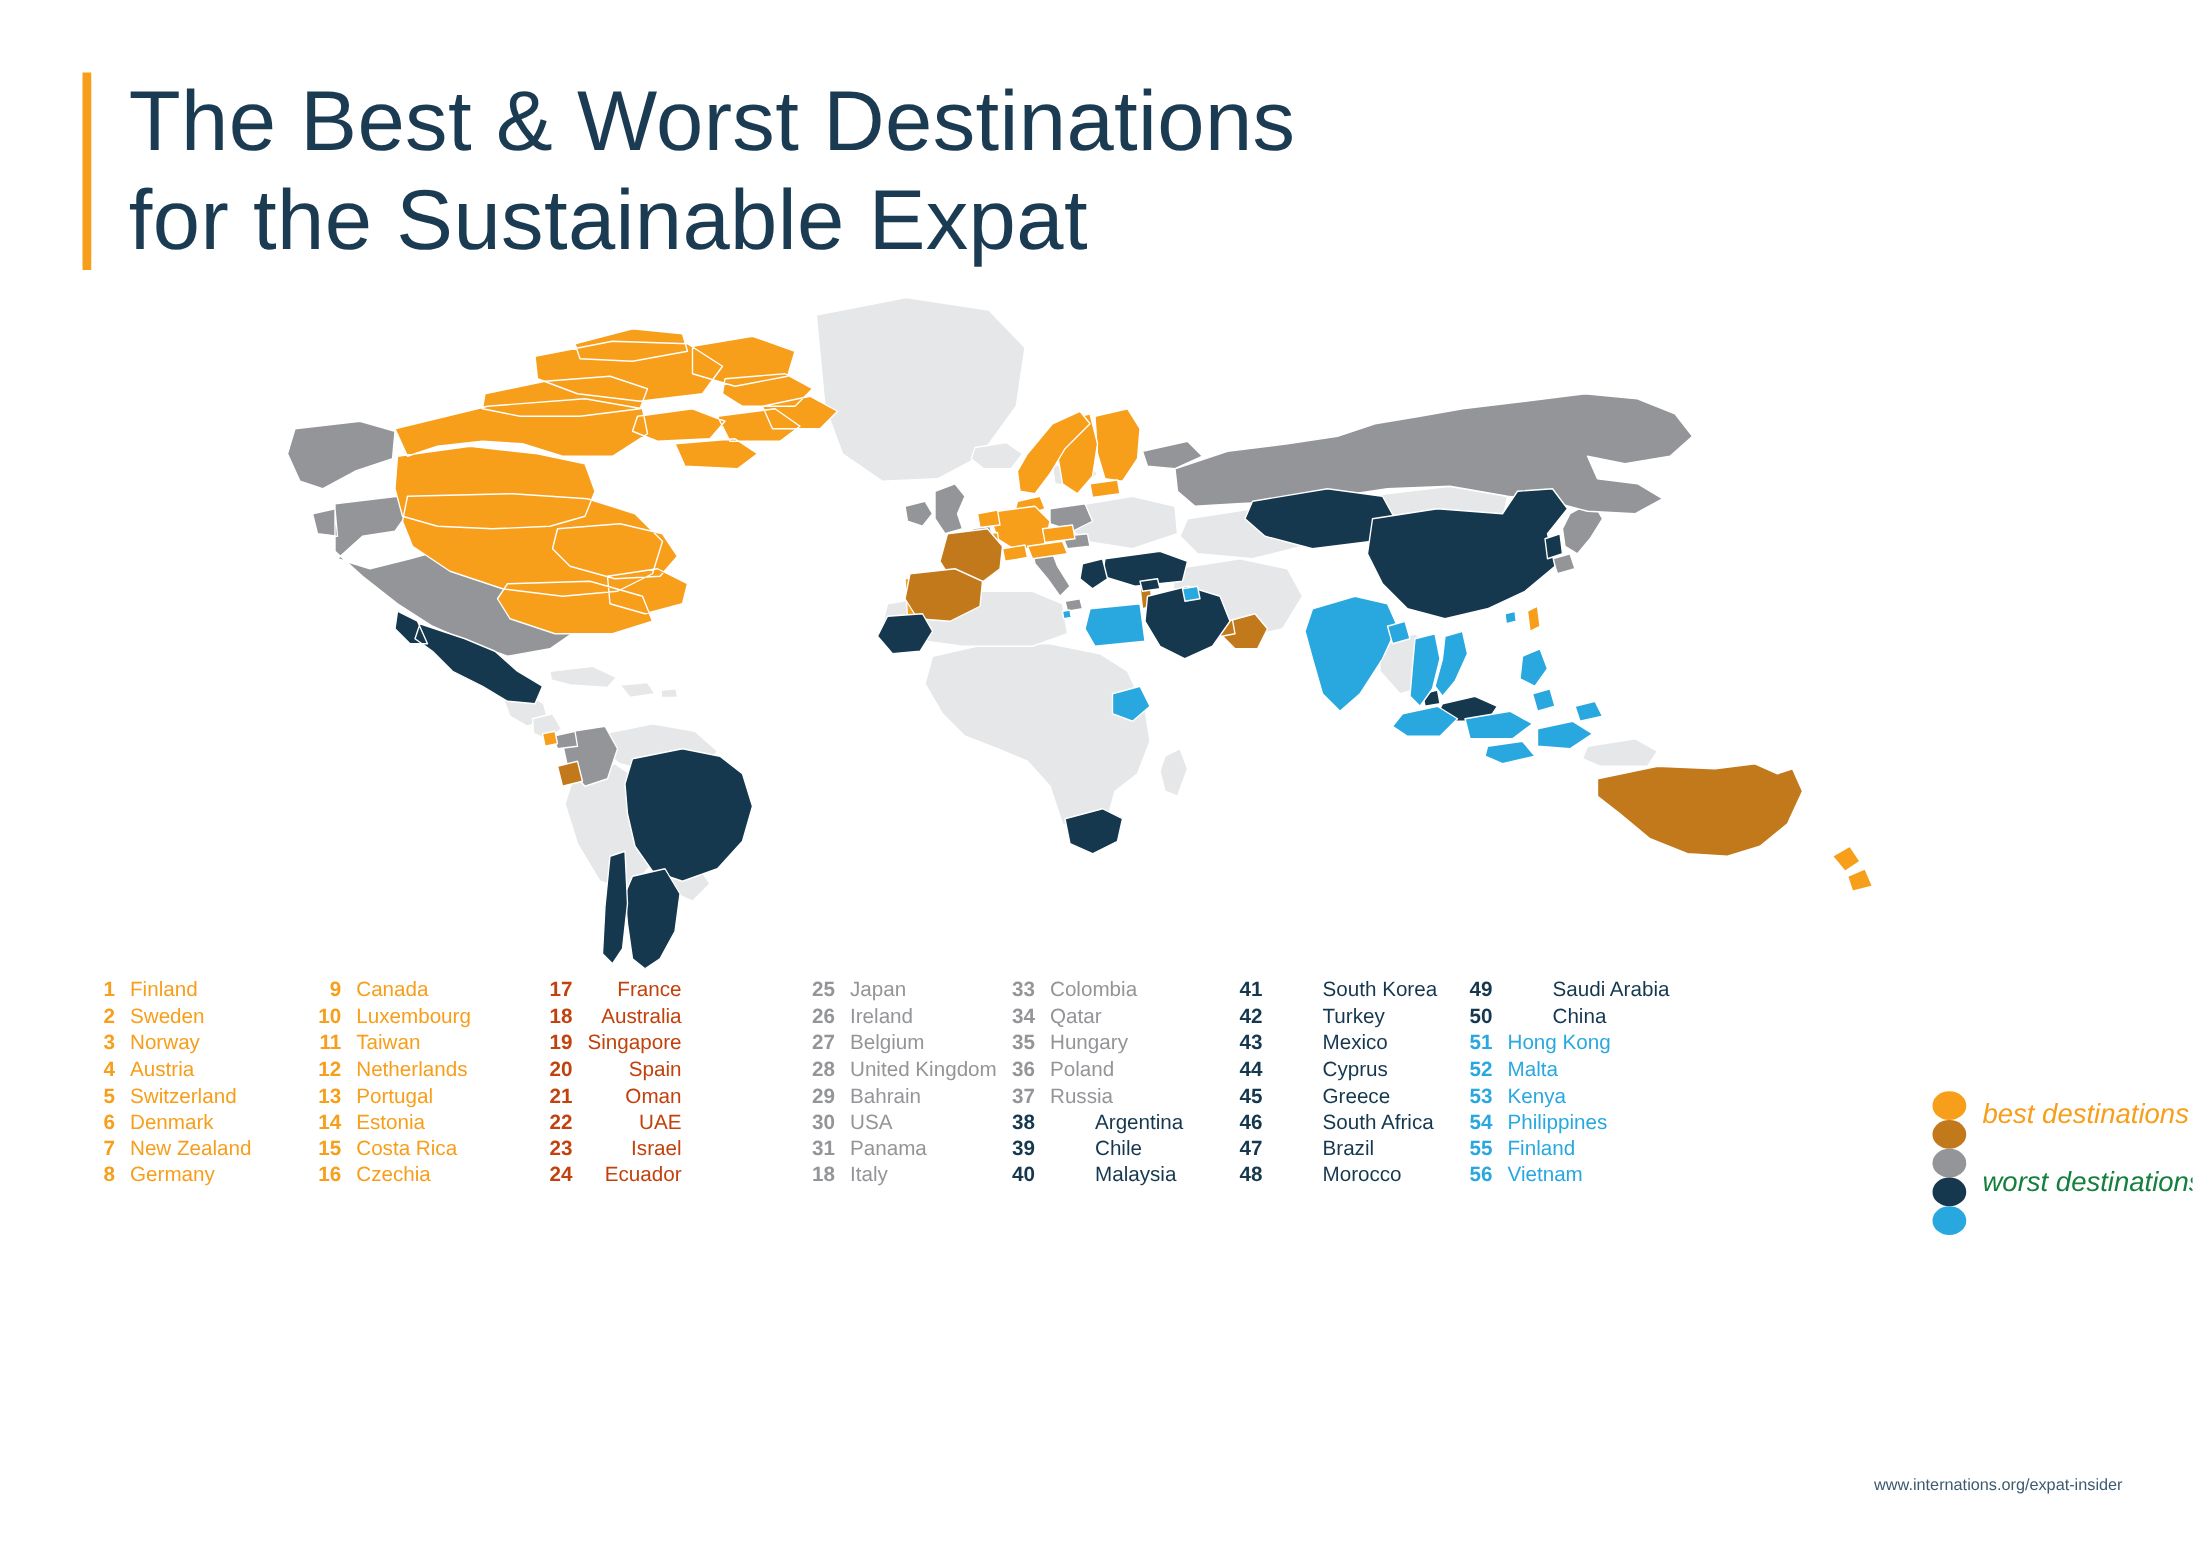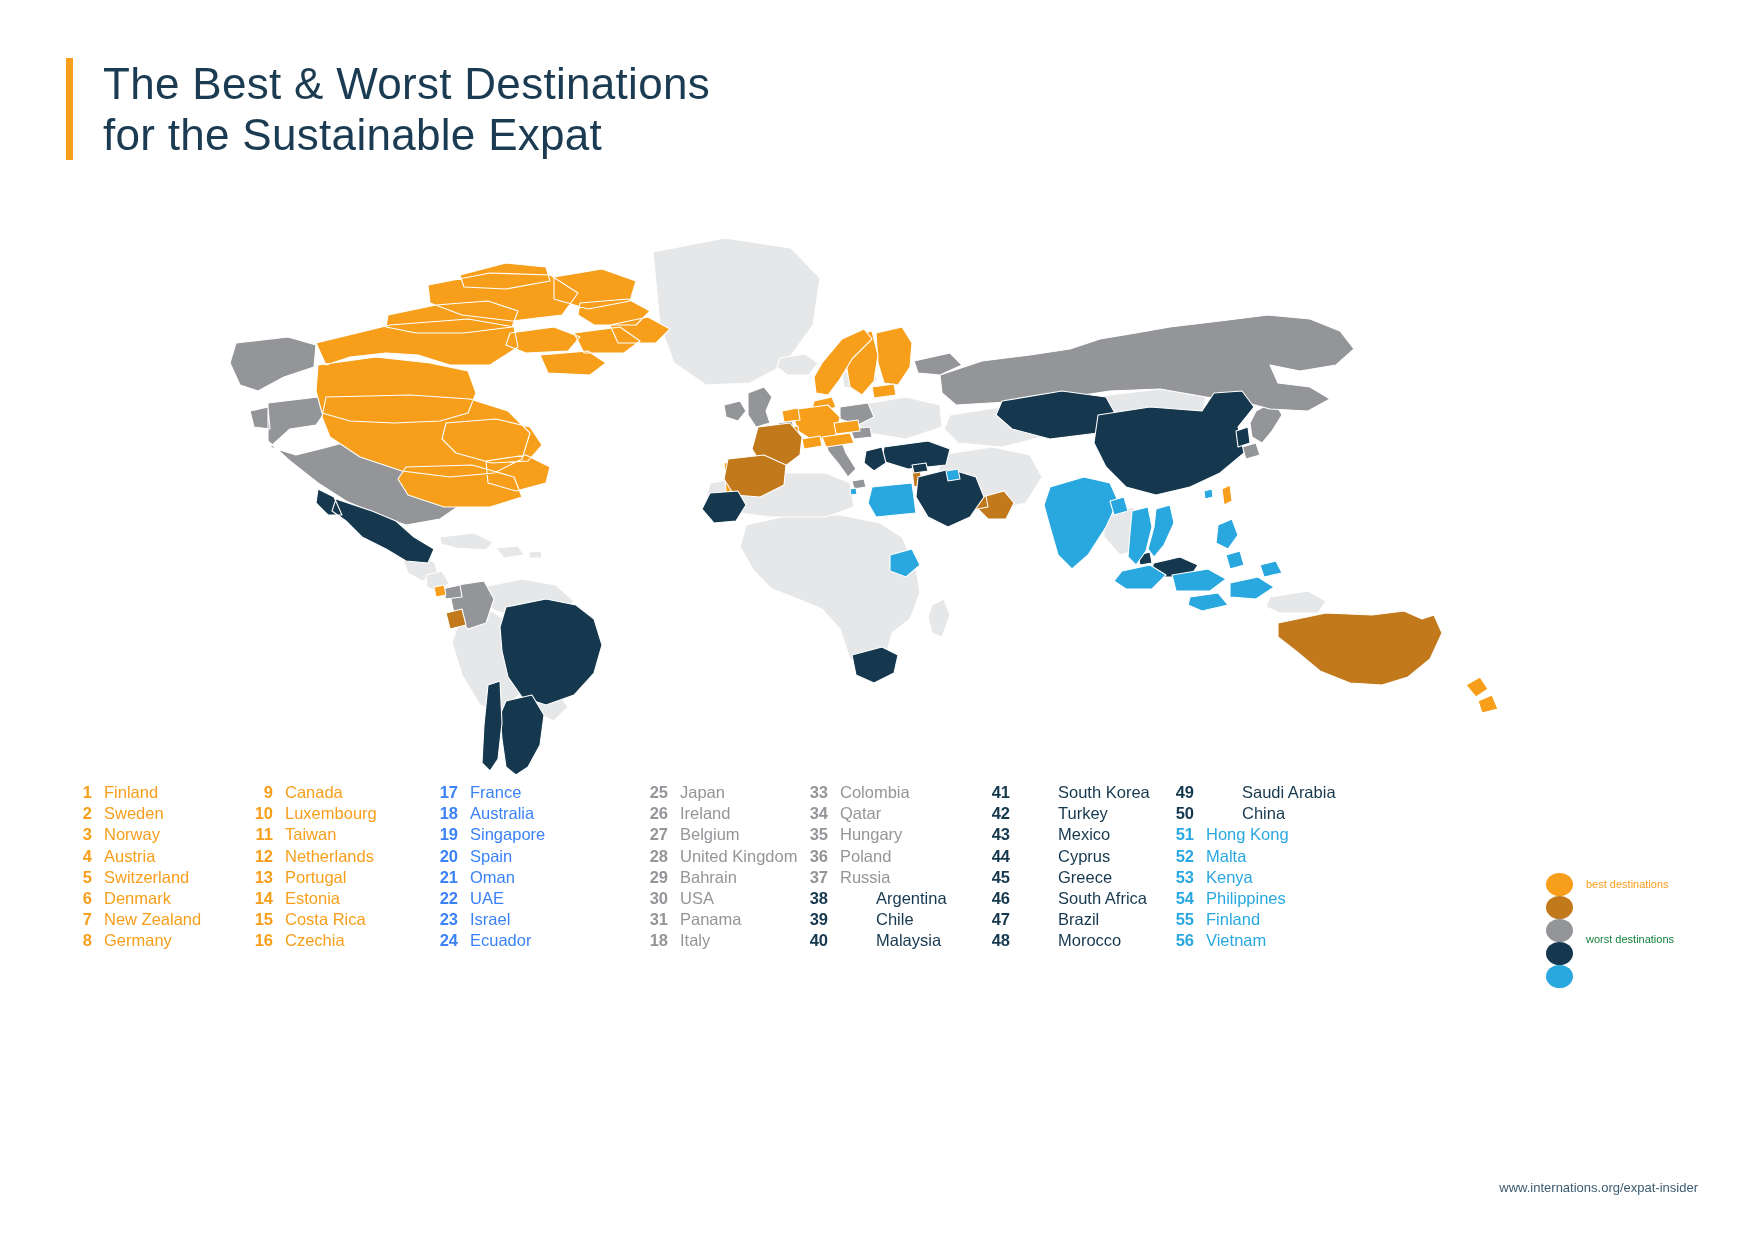--- a/index.html
+++ b/index.html
@@ -9,21 +9,21 @@
     background:#ffffff;
     font-family:"Liberation Sans", sans-serif;
     overflow:hidden;
     position:relative;
   }
   
   #title-block{position:absolute;left:66px;top:58px;display:flex;align-items:stretch;}
   #title-rule{width:7px;background:#F79E1B;margin-right:30px;}
   #title-text{
     color:#1B3B52;
-    font-size:44px;
+    font-size:68px;
     line-height:1.16;
     font-weight:300;
     letter-spacing:0.3px;
     white-space:pre-line;
   }
   
   #map-wrap{position:absolute;left:150px;top:215px;width:1460px;height:560px;}
   #world-map{width:100%;height:100%;display:block;}
   #world-map path{stroke:#ffffff;stroke-width:1.1;stroke-linejoin:round;}
   
@@ -39,31 +39,32 @@
   .rank-num{
     width:26px;
     text-align:right;
     font-weight:bold;
     margin-right:12px;
     flex:0 0 auto;
   }
   .rank-name{white-space:nowrap;}
   
   .t-best  {color:#F79E1B;}
-  .t-good  {color:#3b82f6;}
+  .t-good  {color:#c2410c;justify-content:space-between;}
   .t-mid   {color:#939598;}
   .t-bad   {color:#16384F;gap:36px;}
   .t-worst {color:#29A8E0;}
   
   #legend{position:absolute;left:1546px;top:873px;width:200px;height:84px;}
   #legend-dots{position:absolute;left:0;top:0;width:28px;}
   .legend-dot{width:27px;height:23px;border-radius:50%;margin:0;display:block;}
   #legend-labels{position:absolute;left:40px;top:0;height:84px;}
   .legend-label{
-    font-size:11px;
+    font-style:italic;
+    font-size:22px;
     position:absolute;
     white-space:nowrap;
   }
   #legend-label-best{top:5px;color:#F79E1B;}
   #legend-label-worst{top:60px;color:#15803d;}
   
   #footer-url{
     position:absolute;left:0;top:1180px;width:1698px;
     text-align:right;
     color:#3C5B70;

